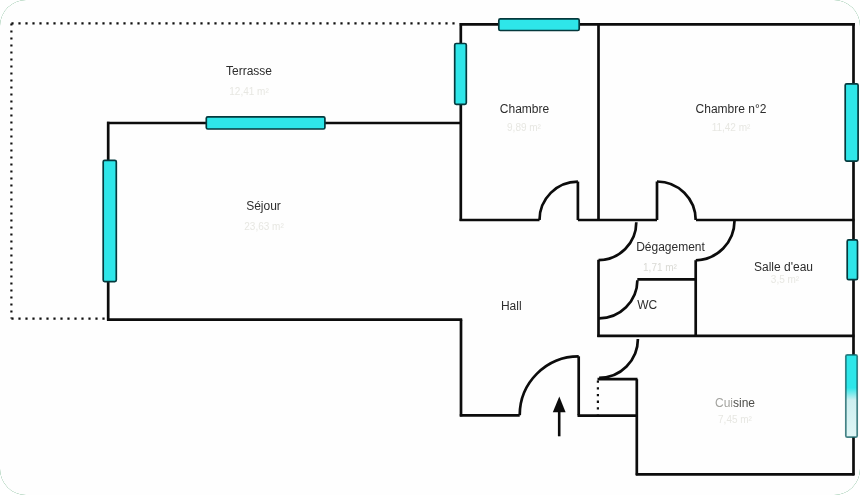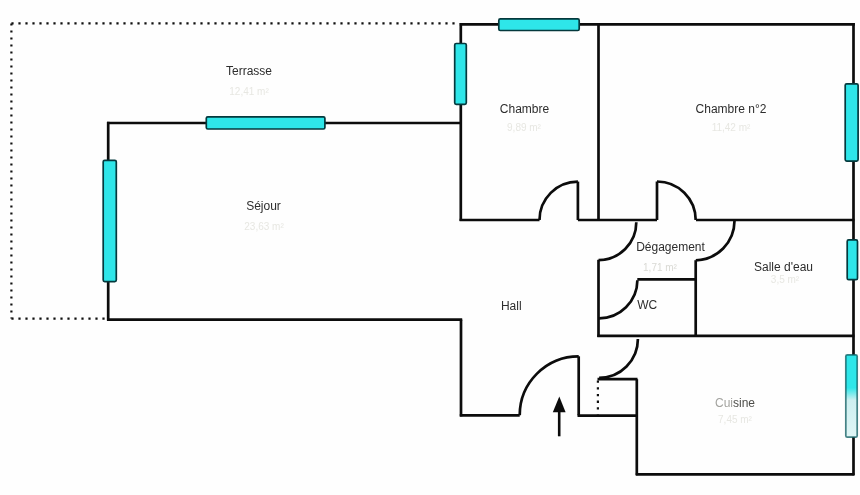--- a/index.html
+++ b/index.html
@@ -1,16 +1,16 @@
 <!DOCTYPE html>
 <html><head>
 <meta charset="utf-8">
 <style>
   html,body{margin:0;padding:0;background:#fff;}
-  #plan{width:860px;height:495px;position:relative;background:#15803d;overflow:hidden;}
+  #plan{width:860px;height:495px;position:relative;background:#15803d;overflow:hidden;border-radius:26px;}
   svg text{font-family:"Liberation Sans",sans-serif;}
 </style>
 </head>
 <body>
 <div id="plan">
 <svg width="860" height="495" viewBox="0 0 860 495">
   <defs>
     <linearGradient id="wfade" x1="0" y1="0" x2="0" y2="1">
       <stop offset="0" stop-color="#2ee6e9"></stop>
       <stop offset="0.40" stop-color="#2ee6e9"></stop>

